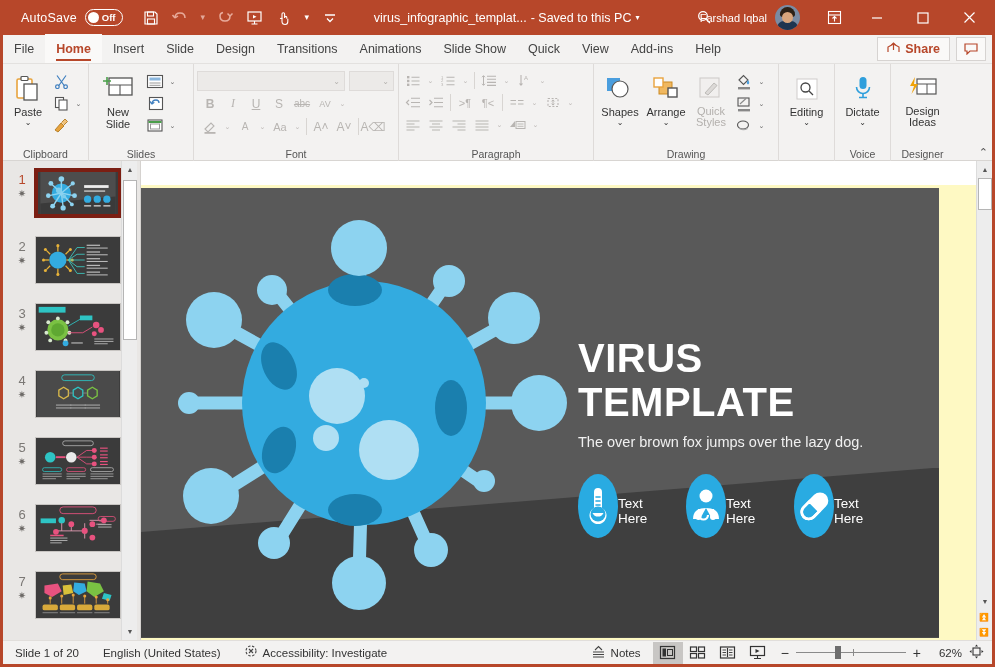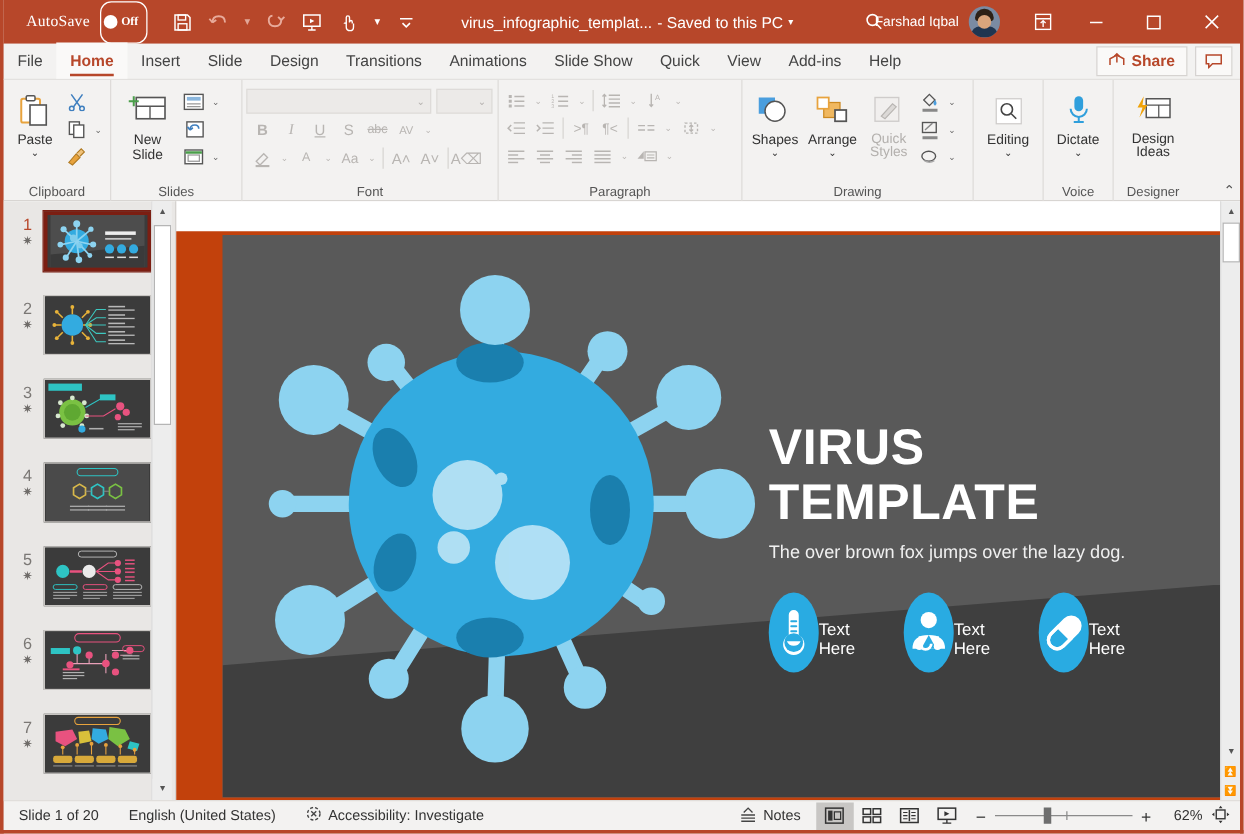--- a/index.html
+++ b/index.html
@@ -17,24 +17,24 @@
     border-right: 3px solid #b7472a;
     border-bottom: 3px solid #b7472a;
   }
 
   
   .titlebar {
     height: 35px; background: #b7472a; color: #fff;
     display: flex; align-items: center; flex: 0 0 35px;
     font-size: 12px; position: relative;
   }
-  .tb-autosave { display: flex; align-items: center; margin-left: 18px; gap: 8px; font-family: Liberation Serif, serif; }
+  .tb-autosave { display: flex; align-items: center; margin-left: 18px; gap: 8px; }
   .tb-autosave-label { font-size: 12.5px; letter-spacing: .2px; }
   .toggle {
-    width: 38px; height: 34px; border-radius: 9px; border: 1.4px solid #fff;
+    width: 38px; height: 17px; border-radius: 9px; border: 1.4px solid #fff;
     position: relative; display: flex; align-items: center;
   }
   .toggle .knob {
     width: 11px; height: 11px; border-radius: 50%; background: #fff; margin-left: 2px;
   }
   .toggle .off { font-size: 9.5px; margin-left: 3px; font-weight: bold; }
   .tb-icons { display: flex; align-items: center; gap: 1px; margin-left: 14px; }
   .tb-btn {
     width: 28px; height: 26px; display: flex; align-items: center; justify-content: center;
     font-size: 15px; line-height: 1; color: #fff;
@@ -178,21 +178,21 @@
   .tp-arrow.bot { position: absolute; bottom: 0; }
   .tp-thumb {
     position: absolute; left: 1px; width: 14px; background: #fff;
     border: 1px solid #b5b5b5; top: 19px; height: 160px;
   }
 
   .vsplit { width: 4px; background: #e9e7e5; border-right: 1px solid #d5d2cf; flex: 0 0 4px; }
 
   
   .canvas {
-    flex: 1; background: #c2410c; display: flex; align-items: center; justify-content: flex-end;
+    flex: 1; background: #fef9c3; display: flex; align-items: center; justify-content: flex-start;
     position: relative; min-width: 0; margin-top: 24px;
   }
   .slide {
     width: 798px; height: 450px; background: #595959; position: relative; overflow: hidden;
   }
   .slide-band {
     position: absolute; left: 0; bottom: 0; width: 100%; height: 170px;
     background: #3f3f3f;
     clip-path: polygon(0 38%, 100% 0%, 100% 100%, 0% 100%);
   }

